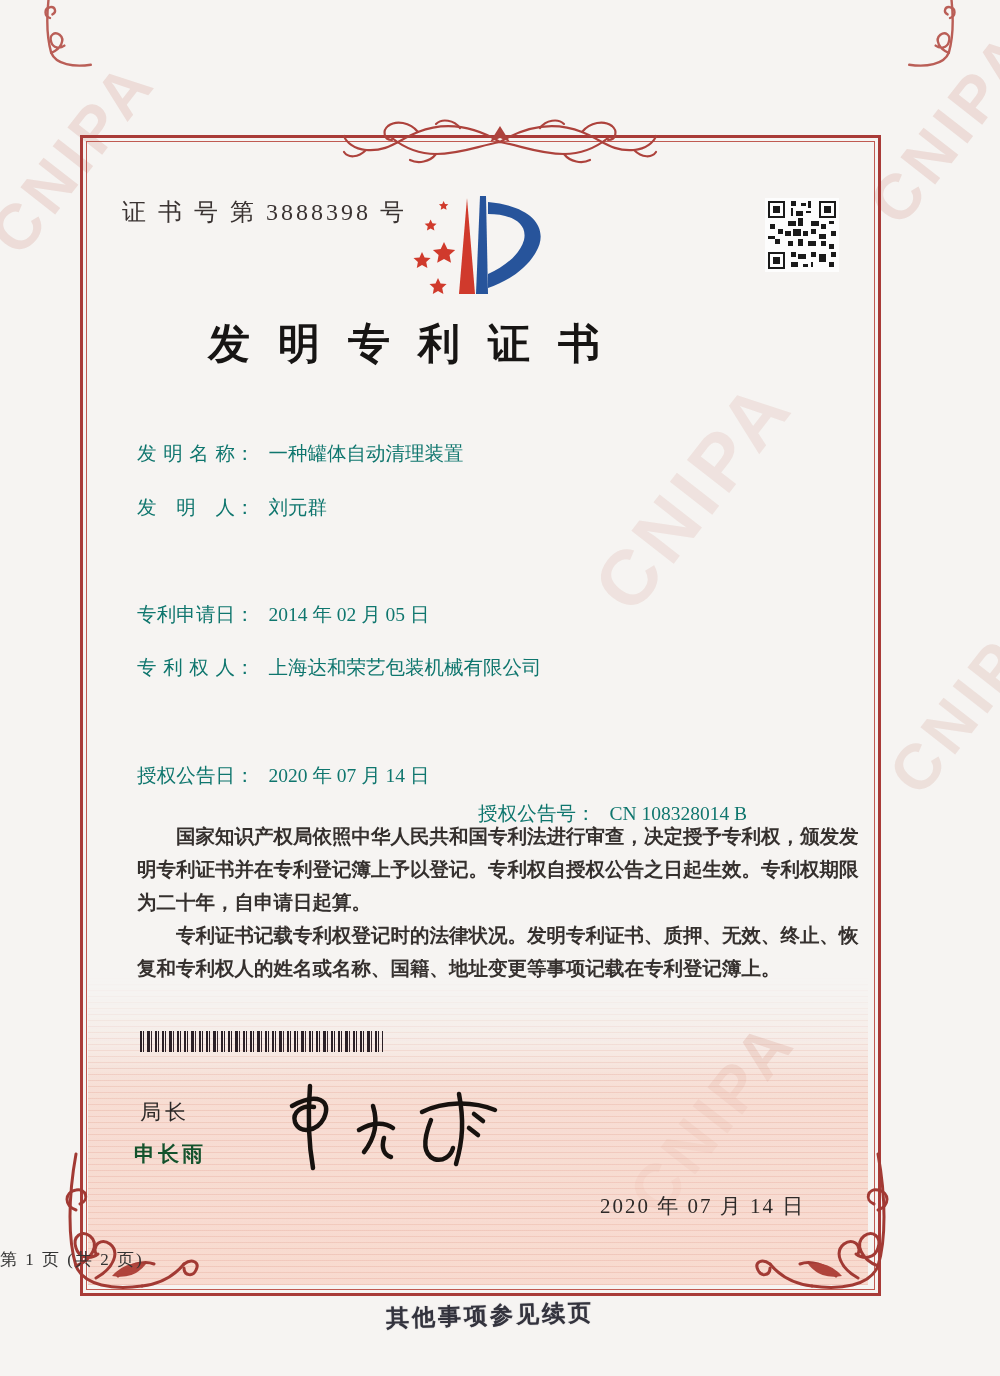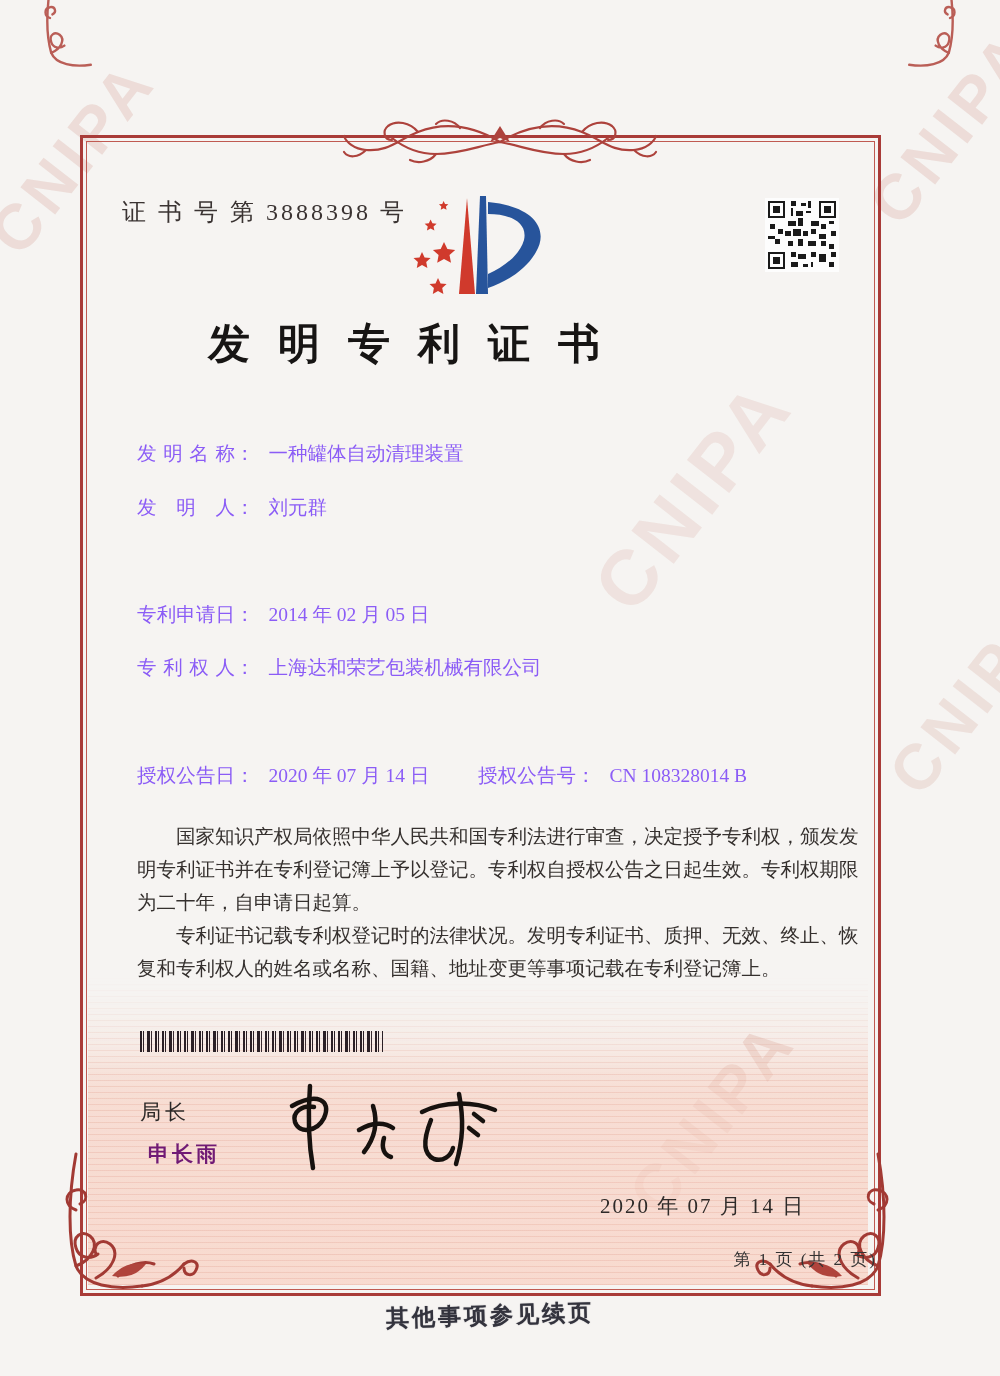--- a/index.html
+++ b/index.html
@@ -25,47 +25,47 @@
   
   .wm{font-family:"Liberation Sans","DejaVu Sans",sans-serif;font-weight:bold;
       color:rgba(216,166,154,.30);transform:rotate(-52deg);letter-spacing:6px;}
 
   
   .cert-no{left:122px;top:196px;font-size:24px;letter-spacing:3px;color:#3a3332;}
   .title{left:0;top:316px;width:808px;text-align:center;font-size:42px;font-weight:bold;
          color:#171514;letter-spacing:28px;text-indent:28px;}
 
   
-  .frow{left:137px;font-size:19.5px;color:#8b5cf6;white-space:nowrap;}
+  .frow{left:137px;font-size:19.5px;color:#0f766e;white-space:nowrap;}
   .flabel{display:inline-block;width:98px;text-align:justify;text-align-last:justify;}
   .colon{margin-right:14px;}
   .frow2{left:478px;}
 
   
   .paras{left:137px;top:820px;width:728px;font-size:19.5px;line-height:33px;color:#35302e;}
-  .paras p{margin:0;text-indent:2em;}
+  .paras p{margin:0;text-indent:2em;font-weight:bold;}
 
   
   .barcode{left:140px;top:1031px;width:243px;height:21px;
     background:repeating-linear-gradient(90deg,
       #2a2026 0 2px, rgba(0,0,0,0) 2px 3px,
       #2a2026 3px 4px, rgba(0,0,0,0) 4px 7px,
       #2a2026 7px 10px, rgba(0,0,0,0) 10px 11px,
       #3a2c32 11px 12px, rgba(0,0,0,0) 12px 15px,
       #2a2026 15px 17px, rgba(0,0,0,0) 17px 18px,
       #2a2026 18px 19px, rgba(0,0,0,0) 19px 22px);}
 
   
   .issuer-title{left:140px;top:1098px;font-family:"Liberation Sans","DejaVu Sans",sans-serif;
     font-size:21px;font-weight:normal;color:#2b2827;letter-spacing:4px;}
-  .issuer-name{left:148px;top:1140px;font-family:"Liberation Sans","DejaVu Sans",sans-serif;
-    font-size:21px;font-weight:bold;color:#701a75;letter-spacing:3px;}
+  .issuer-name{left:134px;top:1140px;font-family:"Liberation Sans","DejaVu Sans",sans-serif;
+    font-size:21px;font-weight:bold;color:#14532d;letter-spacing:3px;}
   .sig{left:272px;top:1078px;}
   .date{left:600px;top:1192px;font-size:21px;color:#2e2a28;letter-spacing:2px;}
-  .pagenum{left:0;top:1248px;width:877px;text-align:right;font-size:17px;color:#333;letter-spacing:2px;}
+  .pagenum{left:0;top:1248px;width:877px;text-align:left;font-size:17px;color:#333;letter-spacing:2px;}
 
   
   .stamp{left:386px;top:1300px;font-size:23px;font-weight:bold;color:#33333d;
     letter-spacing:3px;transform:rotate(-1.6deg);text-shadow:0 0 1px rgba(40,40,55,.55);}
 
   .orn{color:#a93b38;}
 </style>
 </head>
 <body>
 
@@ -215,21 +215,21 @@
   </div>
   <div class="abs frow" style="top:601px;">
     <span class="flabel">专利申请日</span><span class="colon">：</span><span>2014 年 02 月 05 日</span>
   </div>
   <div class="abs frow" style="top:654px;">
     <span class="flabel">专利权人</span><span class="colon">：</span><span>上海达和荣艺包装机械有限公司</span>
   </div>
   <div class="abs frow" style="top:762px;">
     <span class="flabel">授权公告日</span><span class="colon">：</span><span>2020 年 07 月 14 日</span>
   </div>
-  <div class="abs frow frow2" style="top:762px;">
+  <div class="abs frow frow2" style="top:800px;">
     <span class="flabel">授权公告号</span><span class="colon">：</span><span>CN 108328014 B</span>
   </div>
 
   <div class="abs paras">
     <p>国家知识产权局依照中华人民共和国专利法进行审查，决定授予专利权，颁发发明专利证书并在专利登记簿上予以登记。专利权自授权公告之日起生效。专利权期限为二十年，自申请日起算。</p>
     <p>专利证书记载专利权登记时的法律状况。发明专利证书、质押、无效、终止、恢复和专利权人的姓名或名称、国籍、地址变更等事项记载在专利登记簿上。</p>
   </div>
 
   <div class="abs barcode"></div>
 

